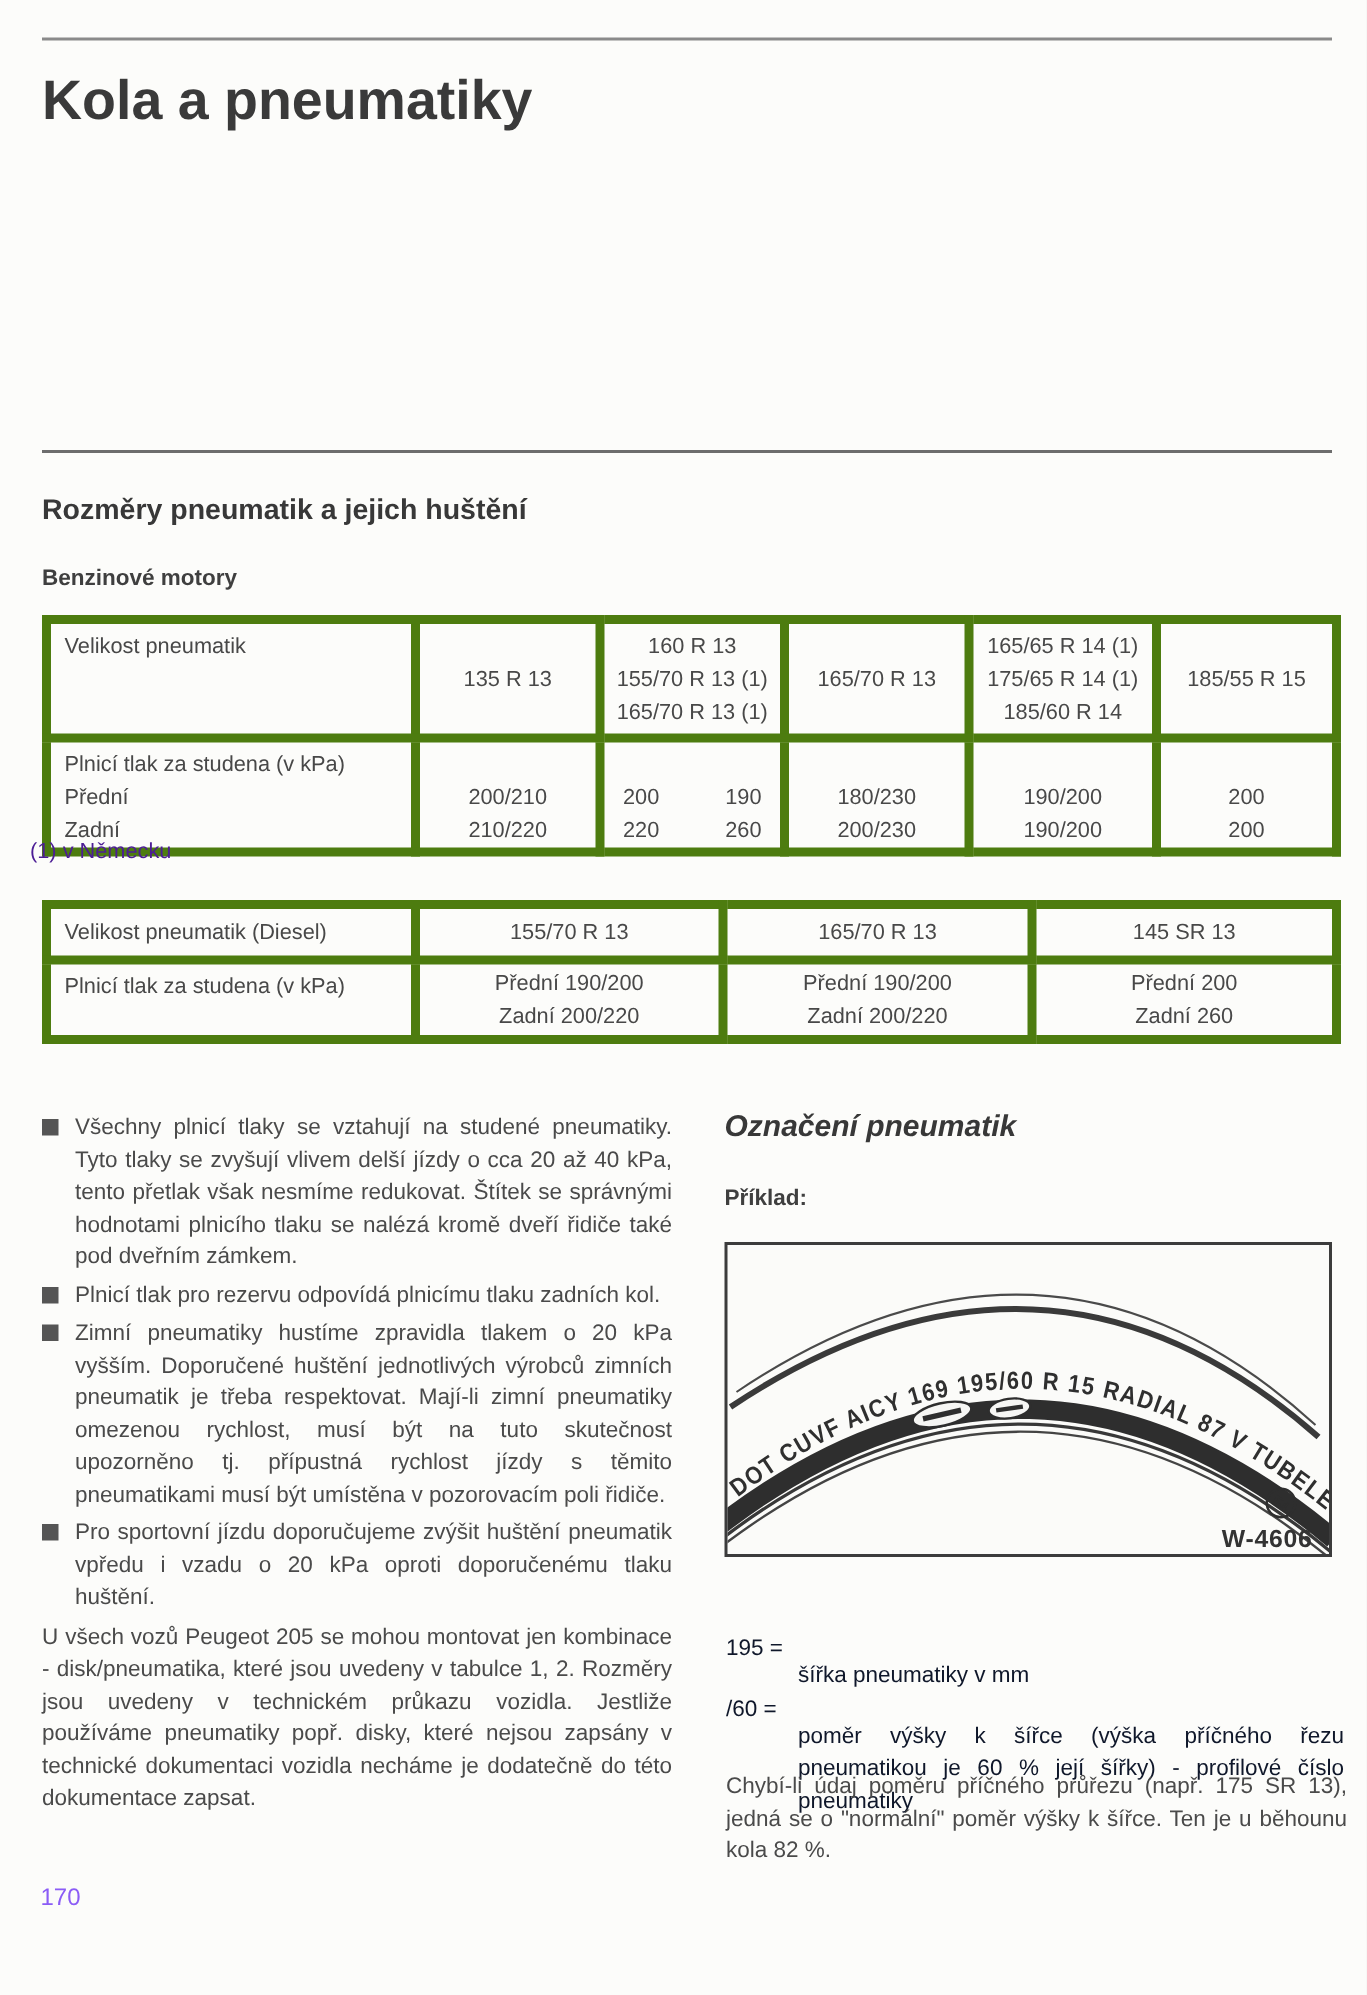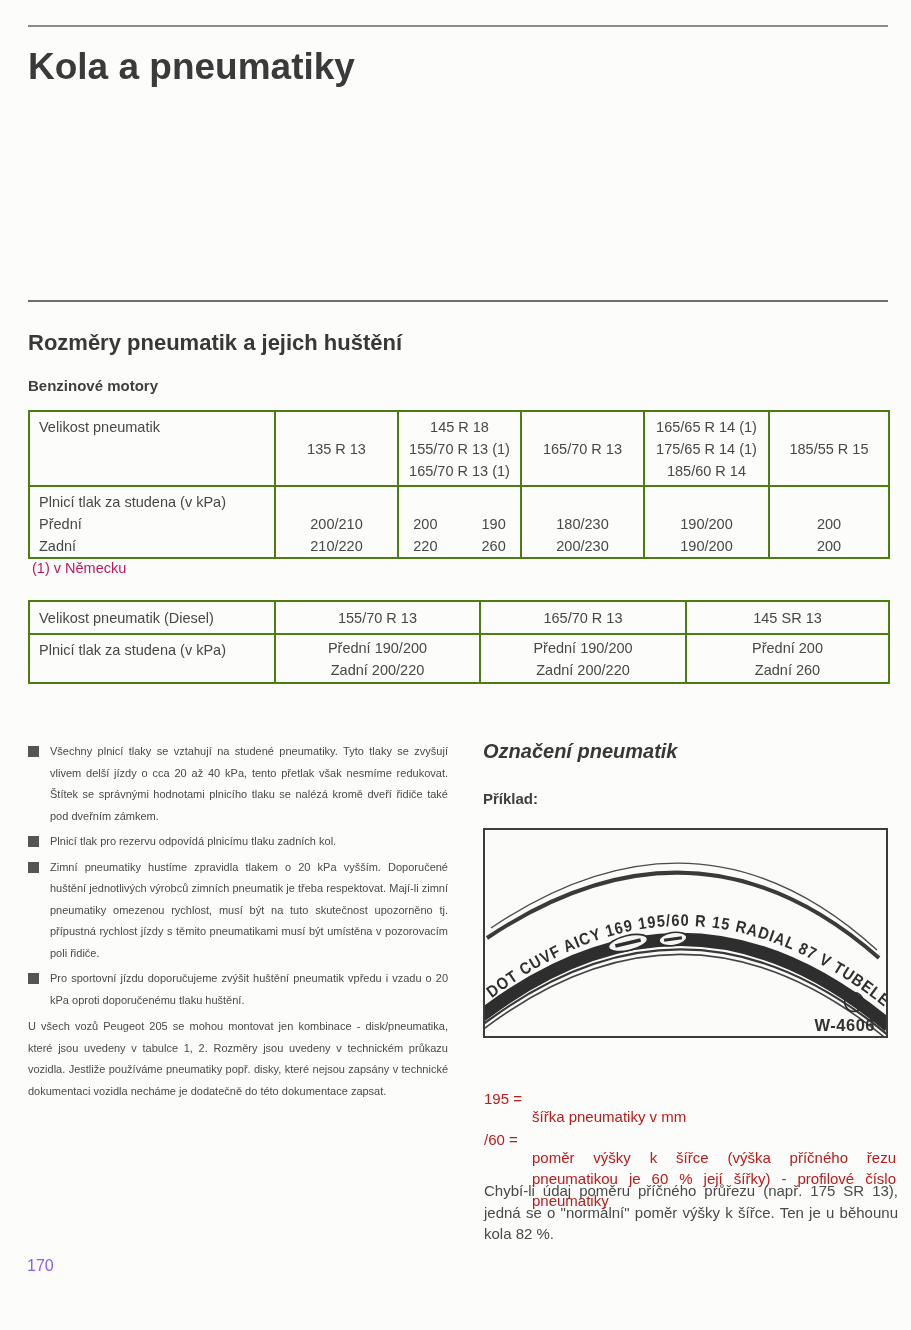--- a/index.html
+++ b/index.html
@@ -11,52 +11,52 @@
     font-family:"Liberation Sans", sans-serif;
     color:#454545;
     overflow:hidden;
   }
   .abs{position:absolute;}
   .rule{height:2px;background:#8a8a8a;}
   .rule2{height:2px;background:#6d6d6d;}
   .doc-title{
     font-size:37px;font-weight:bold;color:#3a3a3a;letter-spacing:0px;
   }
-  .sec-heading{font-size:22px;font-weight:bold;color:#383838;}
+  .sec-heading{font-size:19px;font-weight:bold;color:#383838;}
   .sub-heading{font-size:15px;font-weight:bold;color:#3f3f3f;}
   table.tbl{
     border-collapse:collapse;table-layout:fixed;
     font-size:14.5px;color:#484848;
   }
   table.tbl td{
-    border:2px solid #4d7c0f;
+    border:6px solid #4d7c0f;
     padding:0;vertical-align:middle;
     overflow:hidden;
   }
   table.tbl td.lbl{padding-left:9px;text-align:left;}
   table.tbl td.top{vertical-align:top;}
   .line{height:22px;line-height:22px;text-align:center;white-space:nowrap;}
   .llin{height:22px;line-height:22px;text-align:left;white-space:nowrap;}
   .pair{display:flex;justify-content:center;gap:44px;height:22px;line-height:22px;}
   .pt1{padding-top:4px;}
   .petrol-hdr td{height:73px;}
   .petrol-body td{height:70px;vertical-align:top;}
   .diesel-r1 td{height:31px;}
   .diesel-r2 td{height:47px;}
-  .bullets{width:420px;font-size:11px;line-height:21.5px;text-align:justify;color:#4a4a4a;}
+  .bullets{width:420px;font-size:15px;line-height:21.5px;text-align:justify;color:#4a4a4a;}
   .bullet-item{display:flex;margin-bottom:4px;}
   .bullet-sq{flex:0 0 11px;width:11px;height:11px;background:#555;margin:5px 11px 0 0;}
   .bullet-text{flex:1;}
   .body-par{margin-top:5px;}
   .right-heading{font-size:20px;font-weight:bold;color:#383838;font-style:italic;}
   .example-label{font-size:15px;font-weight:bold;color:#3f3f3f;}
   .figure-box{
     width:401px;height:206px;border:2px solid #3c3c3c;background:#fbfbf9;
   }
-  .legend-row{display:flex;font-size:15px;line-height:21.5px;color:#b91c1c;margin-bottom:1px;}
+  .legend-row{display:flex;font-size:15px;line-height:21.5px;color:#0f172a;margin-bottom:1px;}
   .legend-term{flex:0 0 48px;white-space:nowrap;}
   .legend-def{flex:1;text-align:justify;margin-top:18px;}
   .note-par{font-size:15px;line-height:21.5px;text-align:justify;color:#4a4a4a;}
   .page-num{font-size:16px;color:#8b5cf6;}
 </style>
 </head>
 <body>
 
 <div class="page">
 
@@ -78,21 +78,21 @@
     </colgroup>
     <tbody>
         <tr class="petrol-hdr">
       <td class="lbl top">
         <div class="llin pt1">Velikost pneumatik</div>
       </td>
       <td>
         <div class="line">135 R 13</div>
       </td>
       <td>
-        <div class="line">145 R 18</div>
+        <div class="line">160 R 13</div>
         <div class="line">155/70 R 13 (1)</div>
         <div class="line">165/70 R 13 (1)</div>
       </td>
       <td>
         <div class="line">165/70 R 13</div>
       </td>
       <td>
         <div class="line">165/65 R 14 (1)</div>
         <div class="line">175/65 R 14 (1)</div>
         <div class="line">185/60 R 14</div>
@@ -135,21 +135,21 @@
       </td>
       <td>
         <div class="line pt1">&nbsp;</div>
         <div class="line">200</div>
         <div class="line">200</div>
       </td>
     </tr>
   </tbody>
     </table>
 
-  <div class="abs" style="left:32px;top:560px;font-size:14.5px;color:#be185d;">(1) v Německu</div>
+  <div class="abs" style="left:20px;top:560px;font-size:14.5px;color:#4c1d95;">(1) v Německu</div>
 
   <table class="tbl abs" style="left:28px;top:600px;width:860px;padding-left:32px;">
     <colgroup>
       <col style="width:246px">
         <col style="width:205px">
         <col style="width:206px">
         <col style="width:203px">
     </colgroup>
     <tbody>
         <tr class="diesel-r1">

